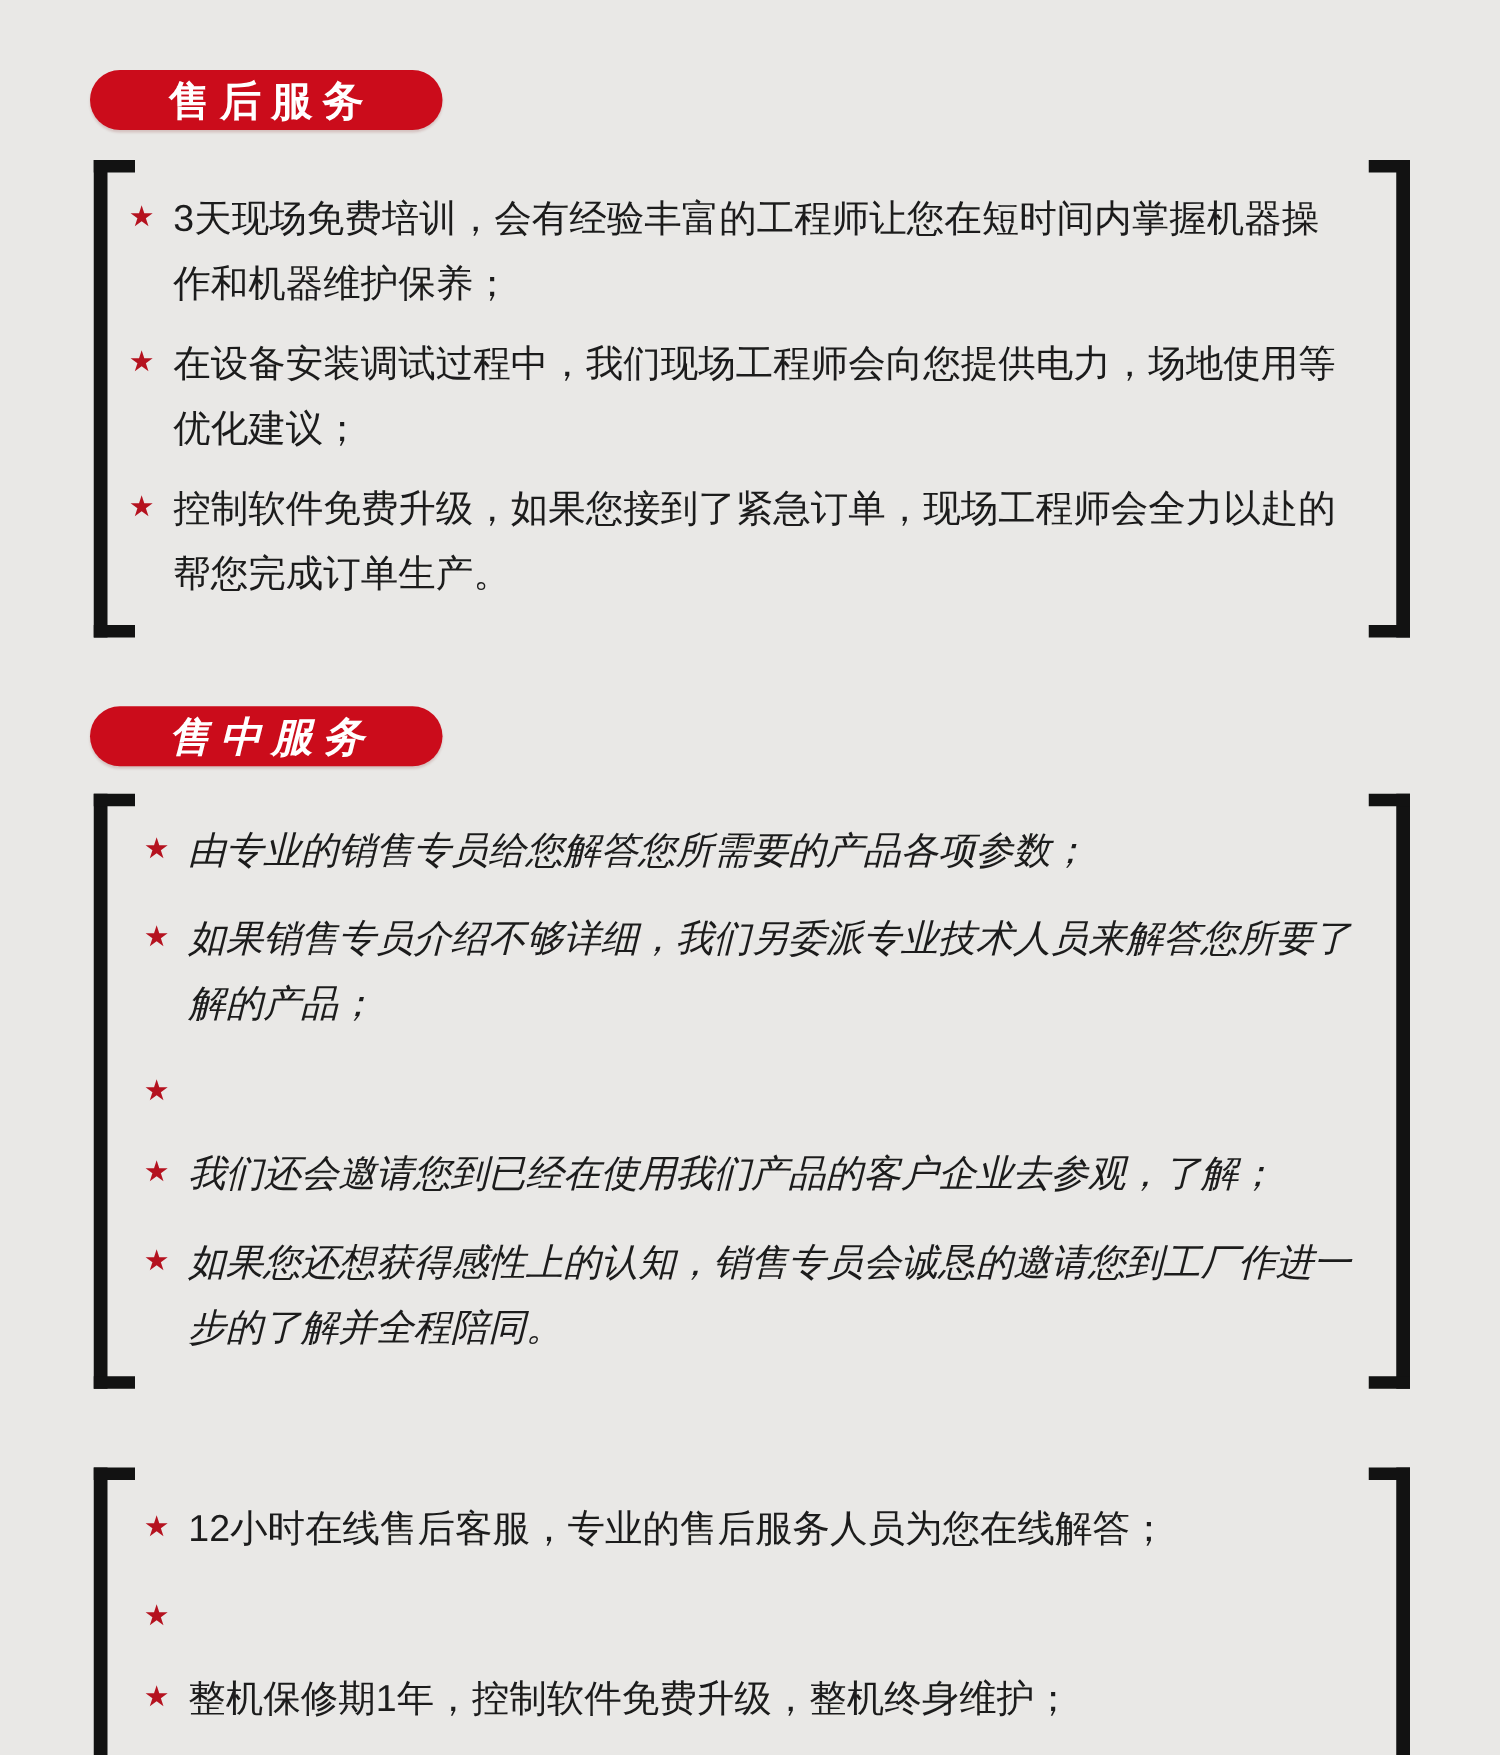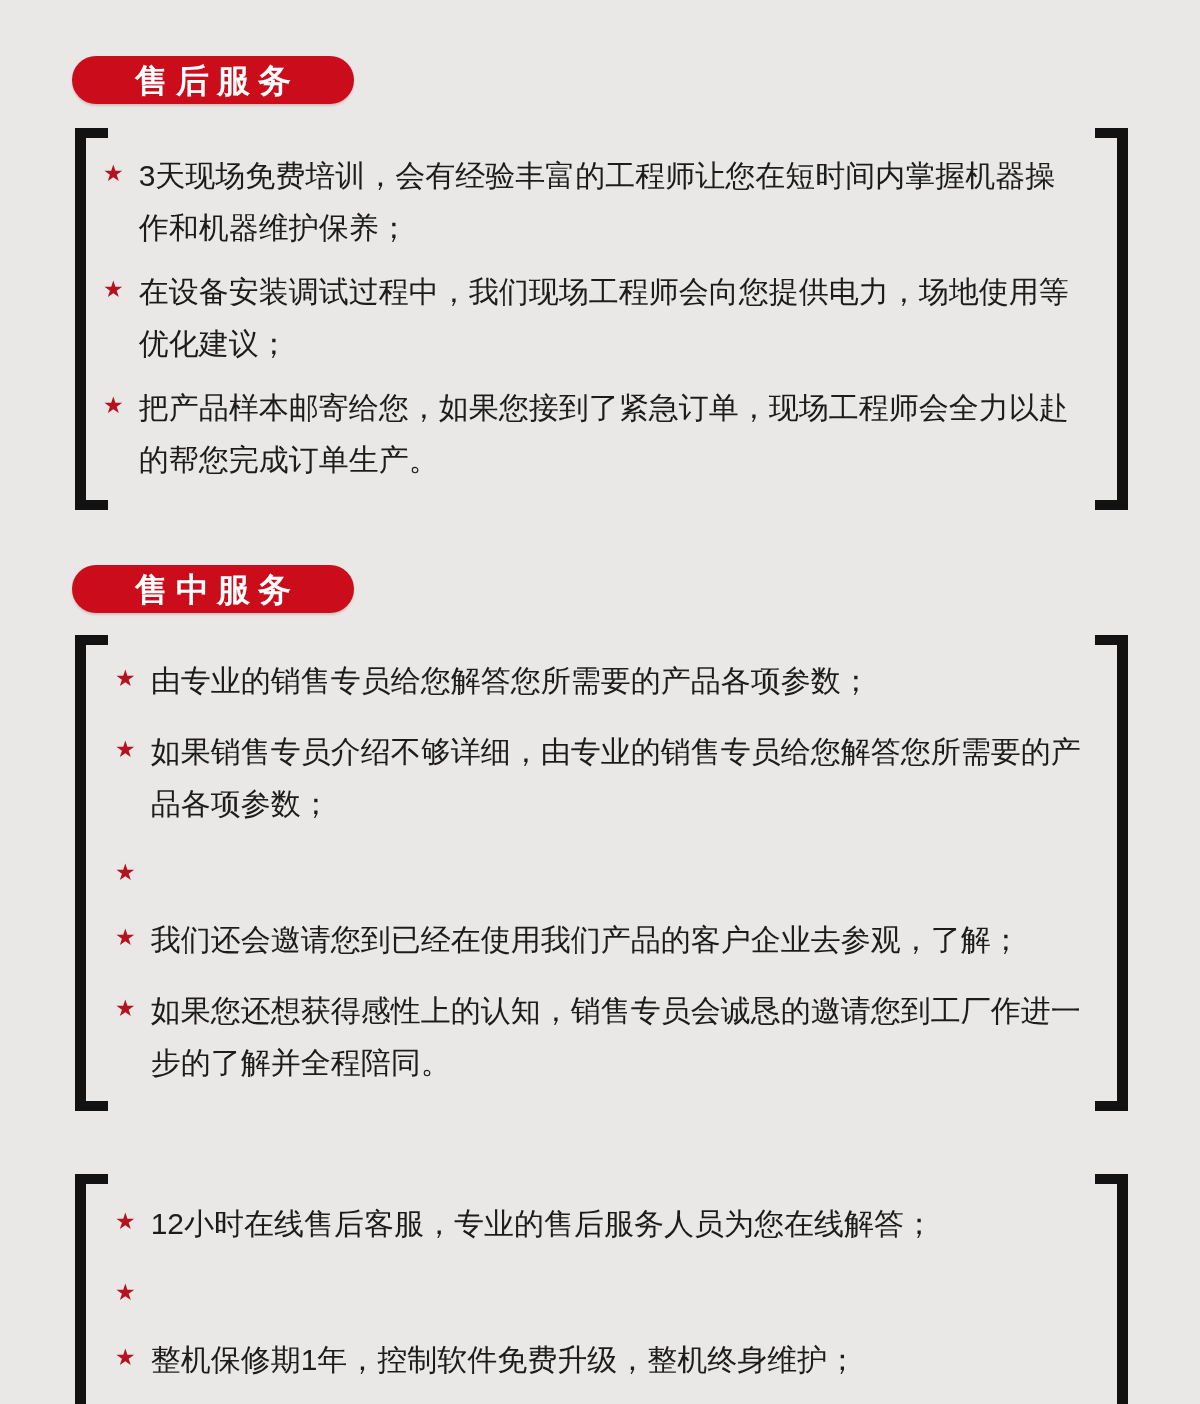--- a/index.html
+++ b/index.html
@@ -107,21 +107,21 @@
     margin-right:15px;
   }
   .item-text{
     font-size:30px;
     line-height:52px;
     color:var(--text);
     font-weight:500;
     max-width:940px;
   }
   
-  .service-section.s2{margin-top:55px;}
+  .service-section.s2{margin-top:55px;font-style:italic;}
   .service-section.s3{margin-top:63px;}
   .service-section.s2 .frame{padding:20px 30px 22px 40px;margin-top:22px;}
   .service-section.s3 .frame{padding:24px 30px 26px 40px;}
   .service-section.s2 ul.items li,
   .service-section.s3 ul.items li{margin-bottom:19px;}
   .service-section.s2 ul.items li:last-child,
   .service-section.s3 ul.items li:last-child{margin-bottom:0;}
 </style>
 </head>
 <body>
@@ -139,41 +139,41 @@
           <li>
             <span class="star">★</span>
             <span class="item-text">3天现场免费培训，会有经验丰富的工程师让您在短时间内掌握机器操作和机器维护保养；</span>
           </li>
           <li>
             <span class="star">★</span>
             <span class="item-text">在设备安装调试过程中，我们现场工程师会向您提供电力，场地使用等优化建议；</span>
           </li>
           <li>
             <span class="star">★</span>
-            <span class="item-text">把产品样本邮寄给您，如果您接到了紧急订单，现场工程师会全力以赴的帮您完成订单生产。</span>
+            <span class="item-text">控制软件免费升级，如果您接到了紧急订单，现场工程师会全力以赴的帮您完成订单生产。</span>
           </li>
         </ul>
     </div>
   </section>
 
   <section class="service-section s2">
     <div class="badge">
       <span class="badge-title">售中服务</span>
     </div>
     <div class="frame">
       <span class="bracket bracket-left"></span>
       <span class="bracket bracket-right"></span>
       <ul class="items">
           <li>
             <span class="star">★</span>
             <span class="item-text">由专业的销售专员给您解答您所需要的产品各项参数；</span>
           </li>
           <li>
             <span class="star">★</span>
-            <span class="item-text">如果销售专员介绍不够详细，由专业的销售专员给您解答您所需要的产品各项参数；</span>
+            <span class="item-text">如果销售专员介绍不够详细，我们另委派专业技术人员来解答您所要了解的产品；</span>
           </li>
           <li>
             <span class="star">★</span>
           </li>
           <li>
             <span class="star">★</span>
             <span class="item-text">我们还会邀请您到已经在使用我们产品的客户企业去参观，了解；</span>
           </li>
           <li>
             <span class="star">★</span>

